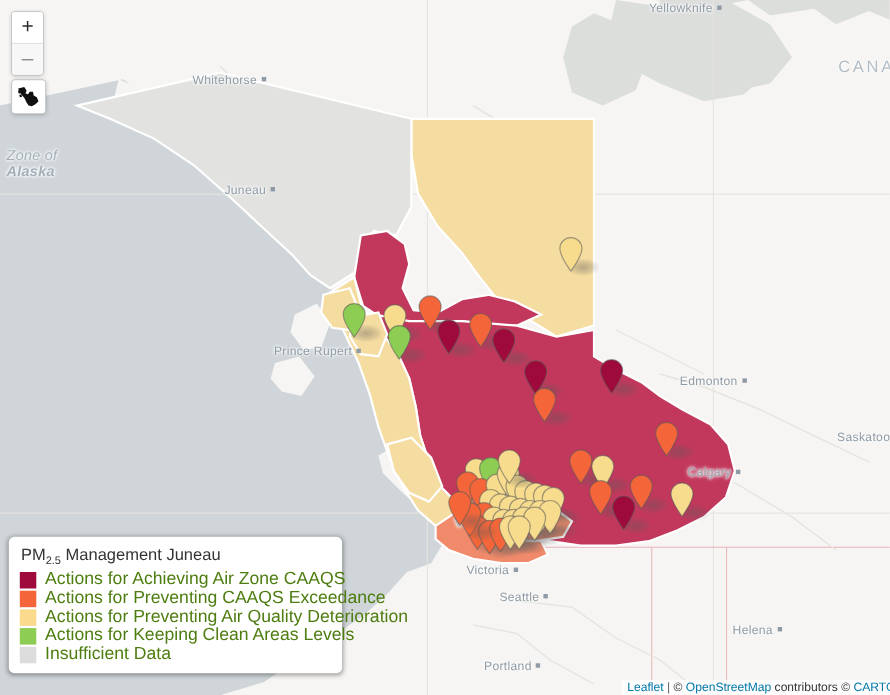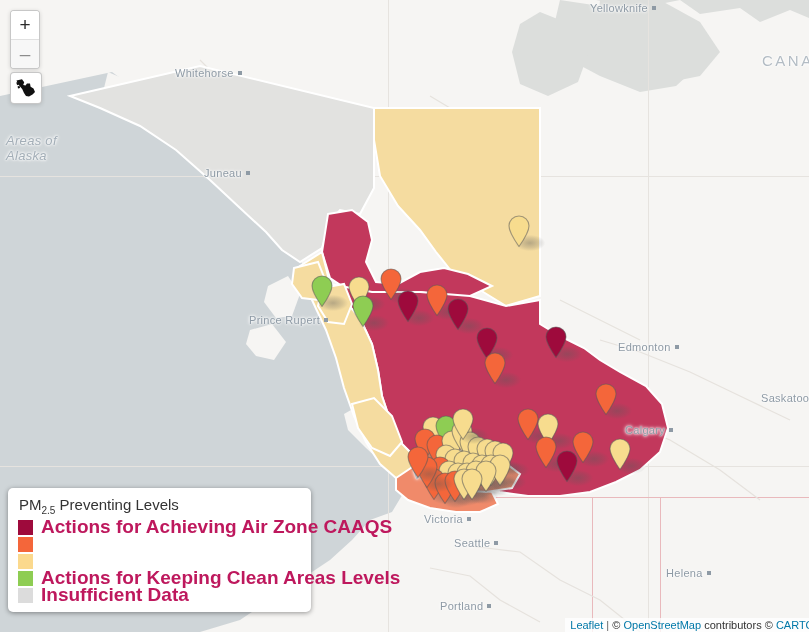--- a/index.html
+++ b/index.html
@@ -80,21 +80,21 @@
     width:303px;box-sizing:border-box;
   }
   .legend-title{
     font-size:15px;color:#333;margin:0 0 3px 1px;
   }
   .legend-title sub{font-size:10px;}
   .legend-row{display:flex;align-items:center;height:16px;margin-top:1px;}
   .legend-swatch{
     width:15px;height:15px;flex:0 0 15px;margin-right:8px;
   }
-  .legend-label{font-size:19px;color:#be185d;white-space:nowrap;font-weight:bold;}
+  .legend-label{font-size:16px;color:#4d7c0f;white-space:nowrap;}
 
   
   .attribution{
     position:absolute;right:0;bottom:0;
     background:rgba(255,255,255,.78);
     font-size:11px;color:#333;padding:1px 5px;
     font-family:"Liberation Sans",sans-serif;
   }
   .attribution a{color:#0078a8;text-decoration:none;}
   .attribution .sep{color:#666;}
@@ -194,22 +194,22 @@
 
       <path d="M352,404 L374,398 L392,416 L402,442 L390,456 L372,448 L358,428 Z" fill="#f5dca0" stroke="#ffffff" stroke-width="2"></path>
       <path d="M322,288 L344,284 L352,304 L344,324 L328,322 L318,306 Z" fill="#f5dca0" stroke="#ffffff" stroke-width="2"></path>
       <path d="M294,268 L318,262 L326,282 L318,300 L302,298 L292,284 Z" fill="#f5dca0" stroke="#ffffff" stroke-width="2"></path>
     </svg>
   </div>
 
   <div class="maplabel city" style="left: 590px; top: 2px;">Yellowknife</div>
     <div class="maplabel country" style="left: 762px; top: 52px;">CANADA</div>
     <div class="maplabel city" style="left: 175px; top: 67px;">Whitehorse</div>
-    <div class="maplabel water" style="left: 6px; top: 133px;">Areas of</div>
-    <div class="maplabel water" style="left: 6px; top: 148px;">Alaska</div>
+    <div class="maplabel water" style="left: 6px; top: 133px;">Zone of</div>
+    <div class="maplabel water" style="left: 6px; top: 148px; font-weight: bold;">Alaska</div>
     <div class="maplabel city" style="left: 204px; top: 167px;">Juneau</div>
     <div class="maplabel city" style="left: 249px; top: 314px;">Prince Rupert</div>
     <div class="maplabel city" style="left: 618px; top: 341px;">Edmonton</div>
     <div class="maplabel city" style="left: 761px; top: 392px;">Saskatoon</div>
     <div class="maplabel city" style="left: 625px; top: 424px;">Calgary</div>
     <div class="maplabel region" style="left: 413px; top: 468px;">VANCOU</div>
     <div class="maplabel city" style="left: 424px; top: 513px;">Victoria</div>
     <div class="maplabel city" style="left: 454px; top: 537px;">Seattle</div>
     <div class="maplabel city" style="left: 666px; top: 567px;">Helena</div>
     <div class="maplabel city" style="left: 440px; top: 600px;">Portland</div>
@@ -526,32 +526,34 @@
       <path d="M1.5,3.5 L7,2.2 L9.2,5.2 L8.2,8 L10.5,8.6 L12,6.4 L15,6.4
                L15.6,9.8 L18.5,11.5 L20,15 L17.5,17.5 L14,19.5 L11,19
                L9,16 L7.2,12 L5,9.5 L3,7 Z" fill="#111"></path>
       <path d="M1.2,5.5 L3.5,5 L4.2,7.2 L2.2,8.2 Z" fill="#111"></path>
       <path d="M2.6,9.2 L4.6,9 L5,11 L3,11.4 Z" fill="#111"></path>
     </svg>
   </div>
 
   <div class="legend">
     <div class="legend-title">
-      <span>PM</span><sub>2.5</sub><span> Preventing Levels</span>
+      <span>PM</span><sub>2.5</sub><span> Management Juneau</span>
     </div>
     <div id="legend-items">
         <div class="legend-row">
           <span class="legend-swatch" style="background: rgb(158, 10, 60);"></span>
           <span class="legend-label">Actions for Achieving Air Zone CAAQS</span>
         </div>
         <div class="legend-row">
           <span class="legend-swatch" style="background: rgb(244, 102, 58);"></span>
+          <span class="legend-label">Actions for Preventing CAAQS Exceedance</span>
         </div>
         <div class="legend-row">
           <span class="legend-swatch" style="background: rgb(251, 217, 141);"></span>
+          <span class="legend-label">Actions for Preventing Air Quality Deterioration</span>
         </div>
         <div class="legend-row">
           <span class="legend-swatch" style="background: rgb(142, 205, 83);"></span>
           <span class="legend-label">Actions for Keeping Clean Areas Levels</span>
         </div>
         <div class="legend-row">
           <span class="legend-swatch" style="background: rgb(220, 220, 220);"></span>
           <span class="legend-label">Insufficient Data</span>
         </div>
       </div>

